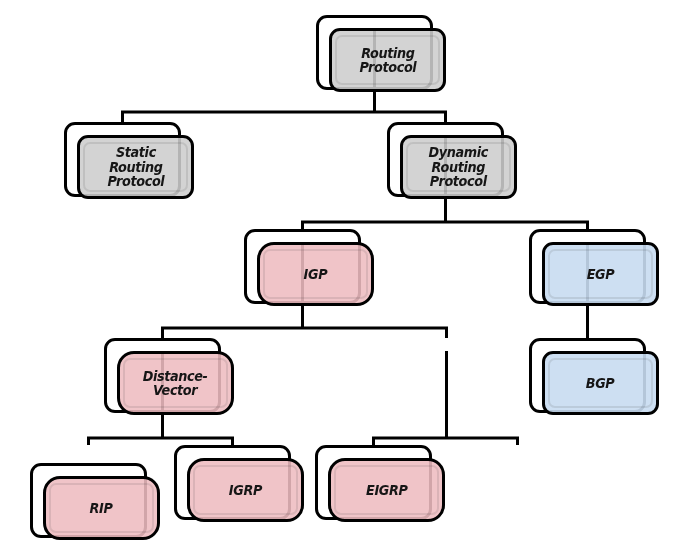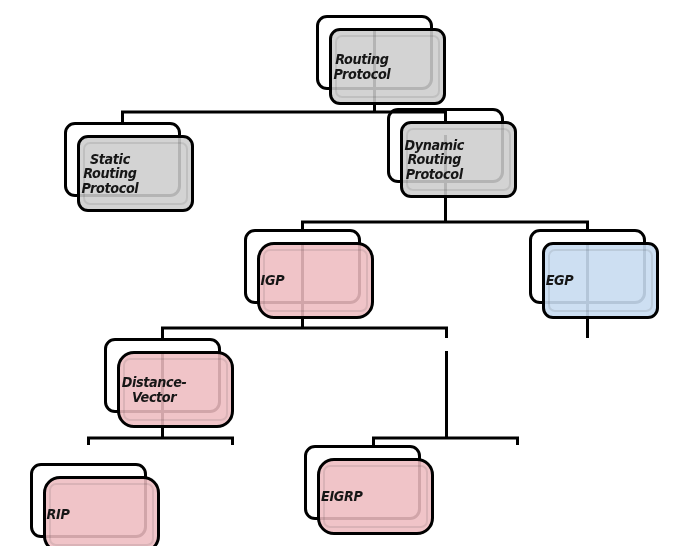--- a/index.html
+++ b/index.html
@@ -28,28 +28,28 @@
     width: 117px; height: 75px;
     box-sizing: border-box;
     background: #ffffff;
     border: 3px solid #000000;
     border-radius: 11px;
     z-index: 1;
   }
   .front {
     position: absolute;
     left: 0; top: 0;
-    width: 117px; height: 77px;
+    width: 117px; height: 64px;
     box-sizing: border-box;
     border: 3px solid #000000;
     border-radius: 11px;
     z-index: 3;
     display: flex;
     align-items: center;
-    justify-content: flex-start;
+    justify-content: center;
   }
   .front::after {           
     content: "";
     position: absolute;
     left: 3px; right: 3px; top: 4px; bottom: 4px;
     border: 2px solid rgba(70,70,70,0.13);
     border-radius: 7px;
     pointer-events: none;
   }
   .gray .front { background: rgba(205,205,205,0.88); }
@@ -111,21 +111,21 @@
     <div class="back"></div>
     <div class="front">
       <div class="label">
         <span>Static</span>
         <span>Routing</span>
         <span>Protocol</span>
       </div>
     </div>
   </div>
 
-  <div class="node gray" style="left:400px;top:121px">
+  <div class="node gray" style="left:400px;top:135px">
     <div class="back"></div>
     <div class="front">
       <div class="label">
         <span>Dynamic</span>
         <span>Routing</span>
         <span>Protocol</span>
       </div>
     </div>
   </div>
 
@@ -151,32 +151,48 @@
     <div class="back"></div>
     <div class="front">
       <div class="label">
         <span>Distance-</span>
         <span>Vector</span>
       </div>
     </div>
   </div>
 
 
+  <div class="node blue" style="left:542px;top:351px">
+    <div class="back"></div>
+    <div class="front">
+      <div class="label">
+        <span>BGP</span>
+      </div>
+    </div>
+  </div>
 
   <div class="node pink" style="left:43px;top:476px">
     <div class="back"></div>
     <div class="front">
       <div class="label">
         <span>RIP</span>
       </div>
     </div>
   </div>
 
-
-  <div class="node pink" style="left:317px;top:458px">
+  <div class="node pink" style="left:187px;top:458px">
+    <div class="back"></div>
+    <div class="front">
+      <div class="label">
+        <span>IGRP</span>
+      </div>
+    </div>
+  </div>
+
+  <div class="node pink" style="left:328px;top:458px">
     <div class="back"></div>
     <div class="front">
       <div class="label">
         <span>EIGRP</span>
       </div>
     </div>
   </div>
 
 
 </div>

